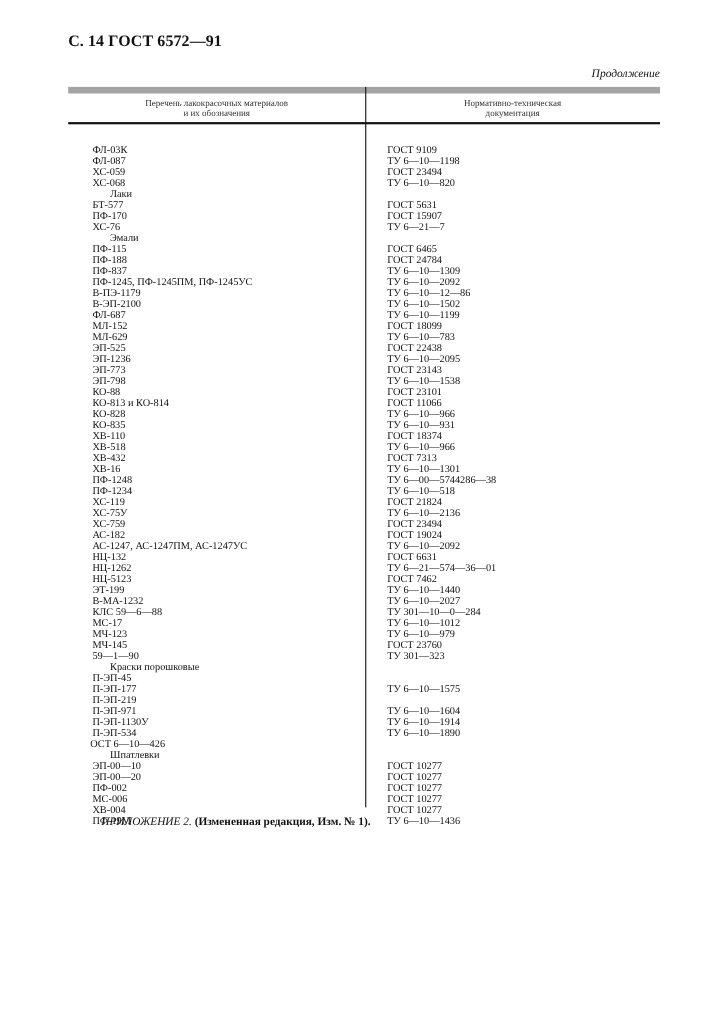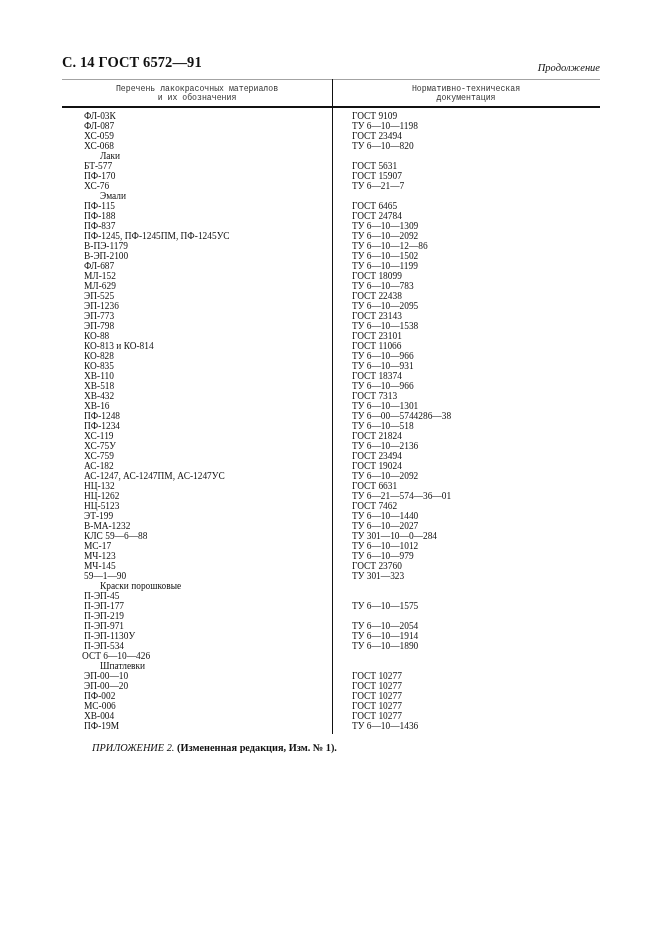--- a/index.html
+++ b/index.html
@@ -2,45 +2,44 @@
 <html><head>
   <meta charset="utf-8">
   <style>
     html, body { margin: 0; padding: 0; background: #ffffff; }
     body {
       width: 661px; height: 936px; position: relative; overflow: hidden;
       font-family: "Liberation Serif", "DejaVu Serif", serif; color: #111;
     }
     .page-header {
       position: absolute; left: 62px; top: 30px;
-      font-weight: bold; font-size: 14.5px; letter-spacing: 0.1px; margin-top: 24px;
+      font-weight: bold; font-size: 14.5px; letter-spacing: 0.1px;
     }
     .continuation {
       position: absolute; right: 61px; top: 62px;
       font-style: italic; font-size: 10.5px;
     }
     .table {
       position: absolute; left: 62px; top: 79px; width: 538px;
     }
     .thead {
       position: relative; height: 26px;
-      border-top: 1px solid #a3a3a3; border-bottom: 2px solid #111;
+      border-top: 6px solid #a3a3a3; border-bottom: 2px solid #111;
       display: flex;
-      font-family: Liberation Mono, monospace;
     }
     .th {
       font-size: 8.2px; text-align: center; line-height: 9px; color: #333;
       padding-top: 4px;
     }
     .th.col1 { width: 270px; }
     .th.col2 { flex: 1; }
     .divider {
       position: absolute; left: 270px; top: 79px; width: 1px; height: 655px; background: #111;
     }
-    .tbody { position: relative; padding-top: 3px; }
+    .tbody { position: relative; padding-top: 19px; }
     .row { display: flex; height: 10px; line-height: 10px; font-size: 9.4px; }
     .row .c1 { width: 270px; padding-left: 22px; box-sizing: border-box; white-space: nowrap; }
     .row .c2 { flex: 1; padding-left: 20px; white-space: nowrap; }
     .row.section .c1 { padding-left: 38px; }
     .footer-note {
       position: absolute; left: 92px; top: 742px; font-size: 10.3px; text-align: right;
     }
     .footer-note .it { font-style: italic; }
     .footer-note .bd { font-weight: bold; }
   </style>
@@ -259,21 +258,21 @@
       </div>
       <div class="row">
         <div class="c1">П-ЭП-177</div>
         <div class="c2">ТУ  6—10—1575</div>
       </div>
       <div class="row">
         <div class="c1">П-ЭП-219</div>
       </div>
       <div class="row">
         <div class="c1">П-ЭП-971</div>
-        <div class="c2">ТУ  6—10—2054</div>
+        <div class="c2">ТУ  6—10—1604</div>
       </div>
       <div class="row">
         <div class="c1">П-ЭП-1130У</div>
         <div class="c2">ТУ  6—10—1914</div>
       </div>
       <div class="row">
         <div class="c1">П-ЭП-534</div>
         <div class="c2">ТУ  6—10—1890</div>
       </div>
       <div class="row">

